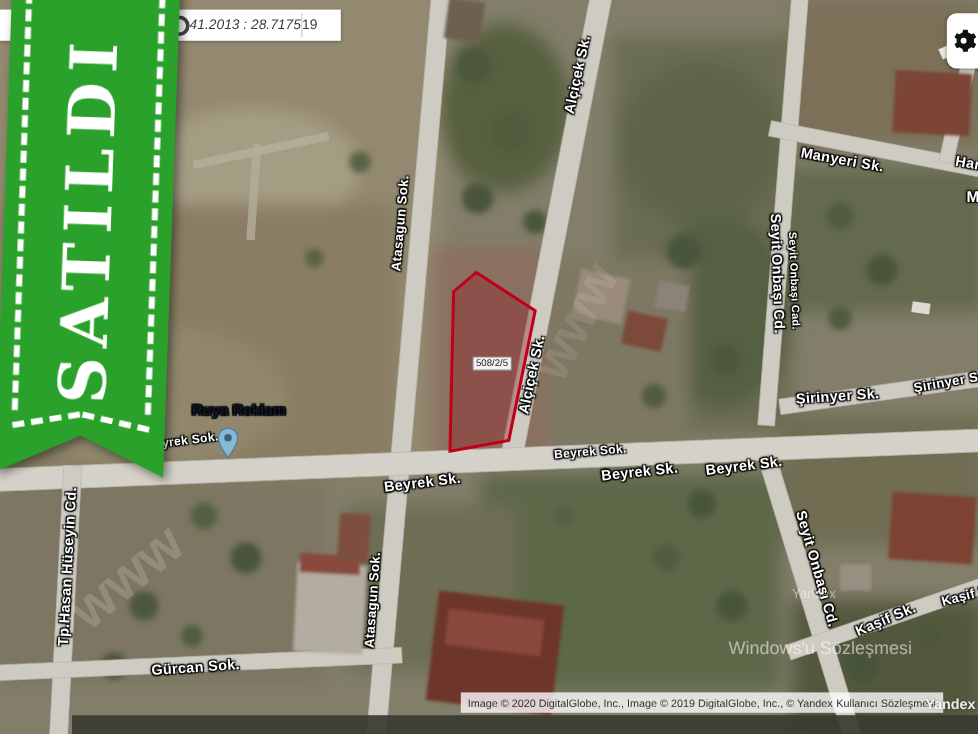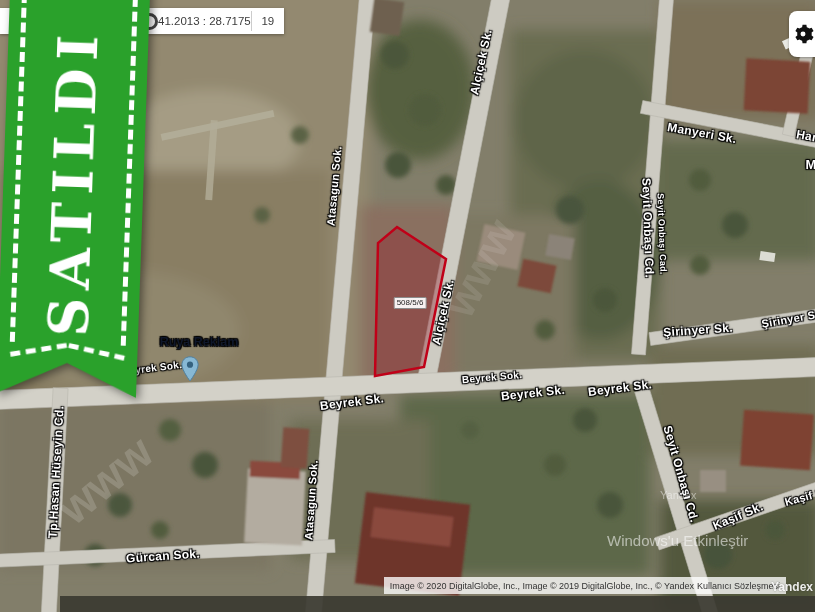--- a/index.html
+++ b/index.html
@@ -35,23 +35,23 @@
   .win-line1{font-size:15px;color:rgba(255,255,255,.55);}
   .win-line2{font-size:10.5px;color:rgba(255,255,255,.42);margin-top:6px;}
   .yandex-wm{position:absolute;left:660px;top:489px;z-index:12;font-size:11px;
     color:rgba(255,255,255,.45);pointer-events:none;}
 
   
   .topbar{position:absolute;left:0;top:8px;width:284px;height:26px;background:#fff;z-index:30;
     display:flex;align-items:center;box-shadow:0 1px 3px rgba(0,0,0,.35);}
   .ring{width:17px;height:17px;border:3px solid #444;border-radius:50%;background:#fff;
     margin-left:141px;flex:none;cursor:pointer;box-sizing:border-box;}
-  .coords{flex:1;text-align:left;font-size:11.5px;color:#3c3c3c;white-space:nowrap;}
+  .coords{flex:1;text-align:left;font-size:11.5px;color:#3c3c3c;white-space:nowrap;font-style:italic;}
   .sep{width:1px;height:20px;background:#ccc;}
-  .zoomlvl{width:36px;text-align:center;font-size:11.5px;color:#3c3c3c;}
+  .zoomlvl{width:36px;text-align:left;font-size:11.5px;color:#3c3c3c;}
 
   
   .ribbon{position:absolute;left:12px;top:-64px;width:140px;height:462px;z-index:40;
     transform:rotate(2deg);transform-origin:50% 0;
     filter:drop-shadow(3px 3px 4px rgba(0,0,0,.45));}
   .ribbon-shape{position:absolute;inset:0;background:#2aa12b;
     clip-path:polygon(0 0,100% 0,100% 99.5%,50% 92.5%,0 99.5%);}
   .rb-dash-l{position:absolute;left:12px;top:0;height:408px;border-left:5px dashed #fff;}
   .rb-dash-r{position:absolute;right:12px;top:0;height:408px;border-right:5px dashed #fff;}
   .rb-dash-vl{position:absolute;left:13px;top:418px;width:57px;border-top:5px dashed #fff;
@@ -201,32 +201,32 @@
       <div class="street-label" style="left: 804px; top: 497px; font-size: 11px; transform: translate(-50%, -50%) rotate(-15deg);">Kaşif S</div>
       <div class="street-label" style="left: 56px; top: 472px; font-size: 12px; transform: translate(-50%, -50%) rotate(-87deg);">Tp.Hasan Hüseyin Cd.</div>
       <div class="street-label" style="left: 163px; top: 556px; font-size: 12px; transform: translate(-50%, -50%) rotate(-4deg);">Gürcan Sok.</div>
       <div class="street-label" style="left: 808px; top: 136px; font-size: 12px; transform: translate(-50%, -50%) rotate(10deg);">Han</div>
       <div class="street-label" style="left: 811px; top: 164px; font-size: 13px; transform: translate(-50%, -50%) rotate(0deg);">M</div>
     </div>
 
   <svg class="parcel-svg" width="815" height="612" viewBox="0 0 815 612">
     <polygon points="397,227 446,259 424,367 375,376 378,243" fill="rgba(146,32,44,0.38)" stroke="#c00018" stroke-width="2.5"></polygon>
   </svg>
-  <div class="parcel-label">508/5/6</div>
+  <div class="parcel-label">508/2/5</div>
 
   <div class="poi">
     <div class="poi-name">Ruya Reklam</div>
     <svg class="poi-pin" width="18" height="26" viewBox="0 0 18 26">
       <path d="M9 0.8 C4.3 0.8 0.9 4.4 0.9 8.7 C0.9 14.5 9 25 9 25 S17.1 14.5 17.1 8.7 C17.1 4.4 13.7 0.8 9 0.8 Z" fill="#87b8d4" stroke="#4f7f9e" stroke-width="1"></path>
       <circle cx="9" cy="8.7" r="3.1" fill="#35627f"></circle>
     </svg>
   </div>
 
   <div class="win-wm">
-    <div class="win-line1">Windows'u Etkinleştir</div>
+    <div class="win-line1">Windows'u Sözleşmesi</div>
   </div>
   <div class="yandex-wm">Yandex</div>
 
   <div class="topbar">
     <div class="ring"></div>
     <div class="coords">41.2013 : 28.7175</div>
     <div class="sep"></div>
     <div class="zoomlvl">19</div>
   </div>
 

